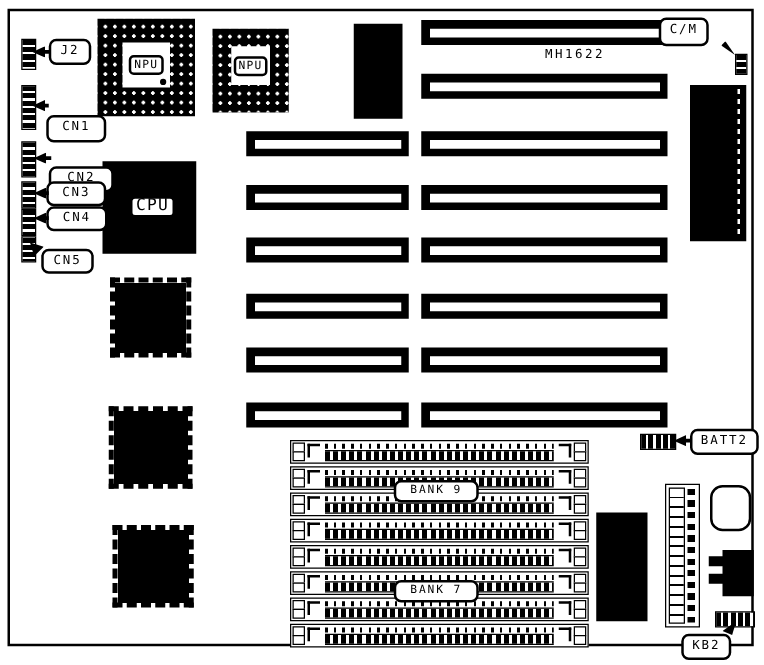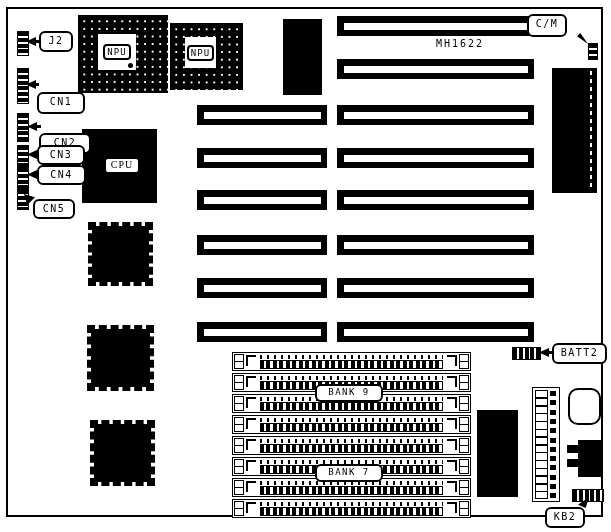--- a/index.html
+++ b/index.html
@@ -11,31 +11,31 @@
   .slot{position:absolute;background:#000;height:20px;}
   .slot i{position:absolute;left:7px;right:6px;top:7px;bottom:6px;background:#fff;display:block;}
   
   .pinv{position:absolute;background:repeating-linear-gradient(180deg,#000 0 4px,#fff 4px 5.8px);border:1px solid #000;}
   
   .pinh{position:absolute;background:repeating-linear-gradient(90deg,#000 0 4px,#fff 4px 5.8px);border:1px solid #000;}
   
   .callout{position:absolute;background:#fff;border:2px solid #000;border-radius:6px;
            font-size:10px;line-height:15px;text-align:center;letter-spacing:1.5px;z-index:3;}
   .lblbox{position:absolute;background:#fff;border:2px solid #000;border-radius:4px;
-          font-size:10px;line-height:12px;text-align:center;letter-spacing:1px;z-index:2;font-family:Liberation Serif, serif;}
+          font-size:13px;line-height:12px;text-align:center;letter-spacing:1px;z-index:2;}
   .arr{position:absolute;background:#000;z-index:3;}
   .arrL{clip-path:polygon(0 50%,100% 0,100% 100%);}
   .arrUL{clip-path:polygon(0 0,100% 30%,30% 100%);}
   .arrUR{clip-path:polygon(100% 0,0 70%,70% 100%);}
   .arrDR{clip-path:polygon(100% 100%,0 30%,30% 0);}
   .aline{position:absolute;background:#000;height:3px;z-index:3;}
   
   .socket{position:absolute;background-color:#000;
           background-image:radial-gradient(circle,#fff 1.2px,rgba(0,0,0,0) 1.5px);
-          background-size:7.6px 7.6px;background-position:2.5px 2.5px;padding-left:12px;}
+          background-size:7.6px 7.6px;background-position:2.5px 2.5px;}
   .socket .ctr{position:absolute;background:#fff;display:flex;align-items:center;justify-content:center;}
   .npubox{background:#fff;border:2px solid #000;border-radius:4px;font-size:9px;line-height:12px;
           padding:0 2px;letter-spacing:1px;}
   .pin1{position:absolute;right:3px;bottom:2px;width:5px;height:5px;border-radius:50%;background:#000;}
   
   .qfp{position:absolute;background:#000;background-clip:padding-box;border:4px dashed #000;}
   
   .simm{position:absolute;left:232px;width:237px;height:17px;border:1px solid #000;background:#fff;}
   .simm b{position:absolute;width:8px;height:6px;border:1px solid #000;background:#fff;}
   .simm .e1{left:1px;top:1px}.simm .e2{left:1px;top:8px}

